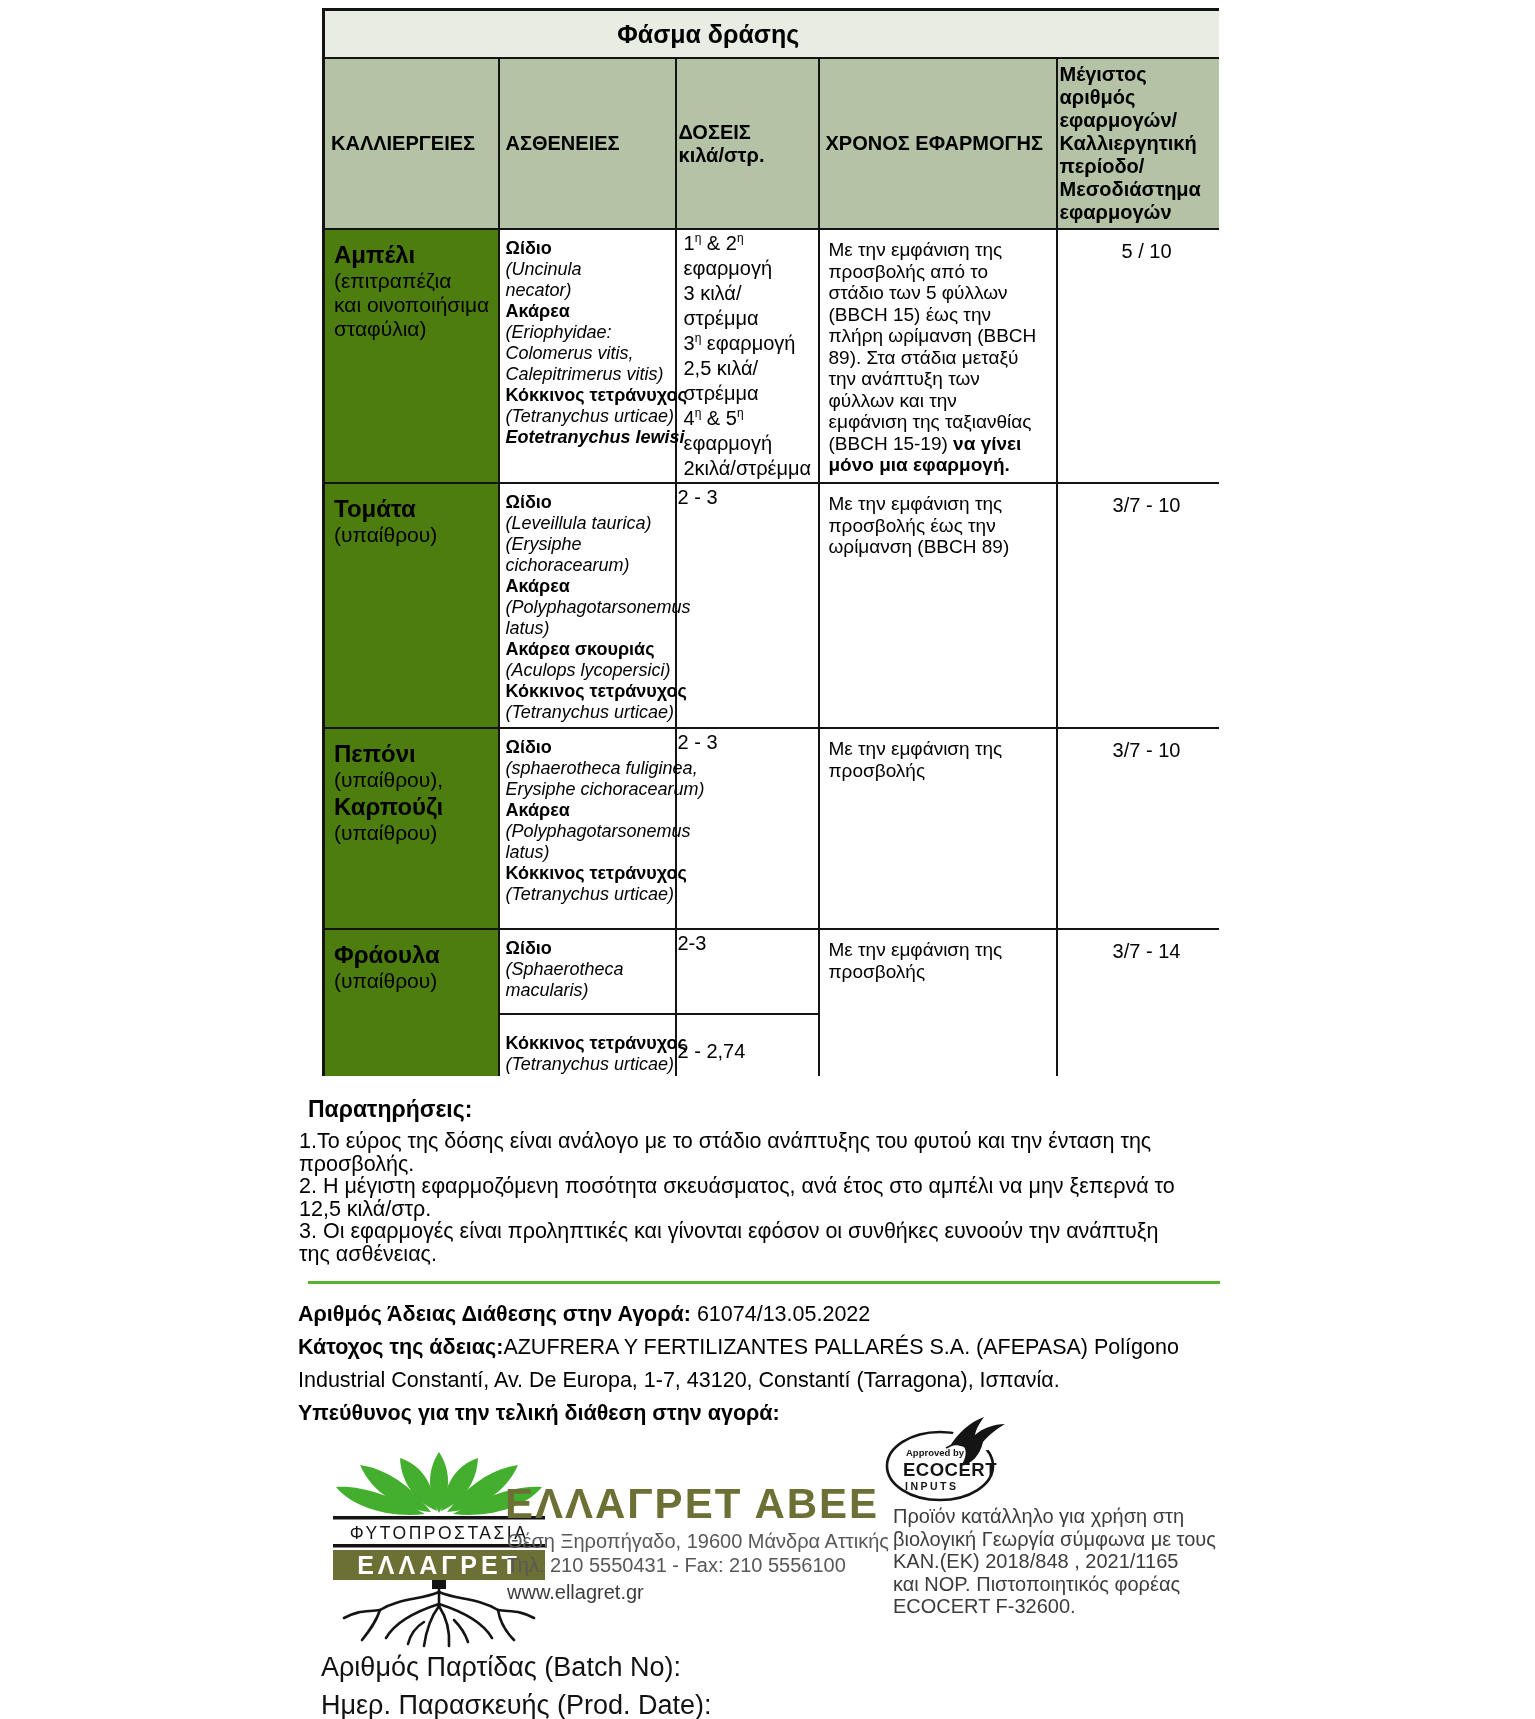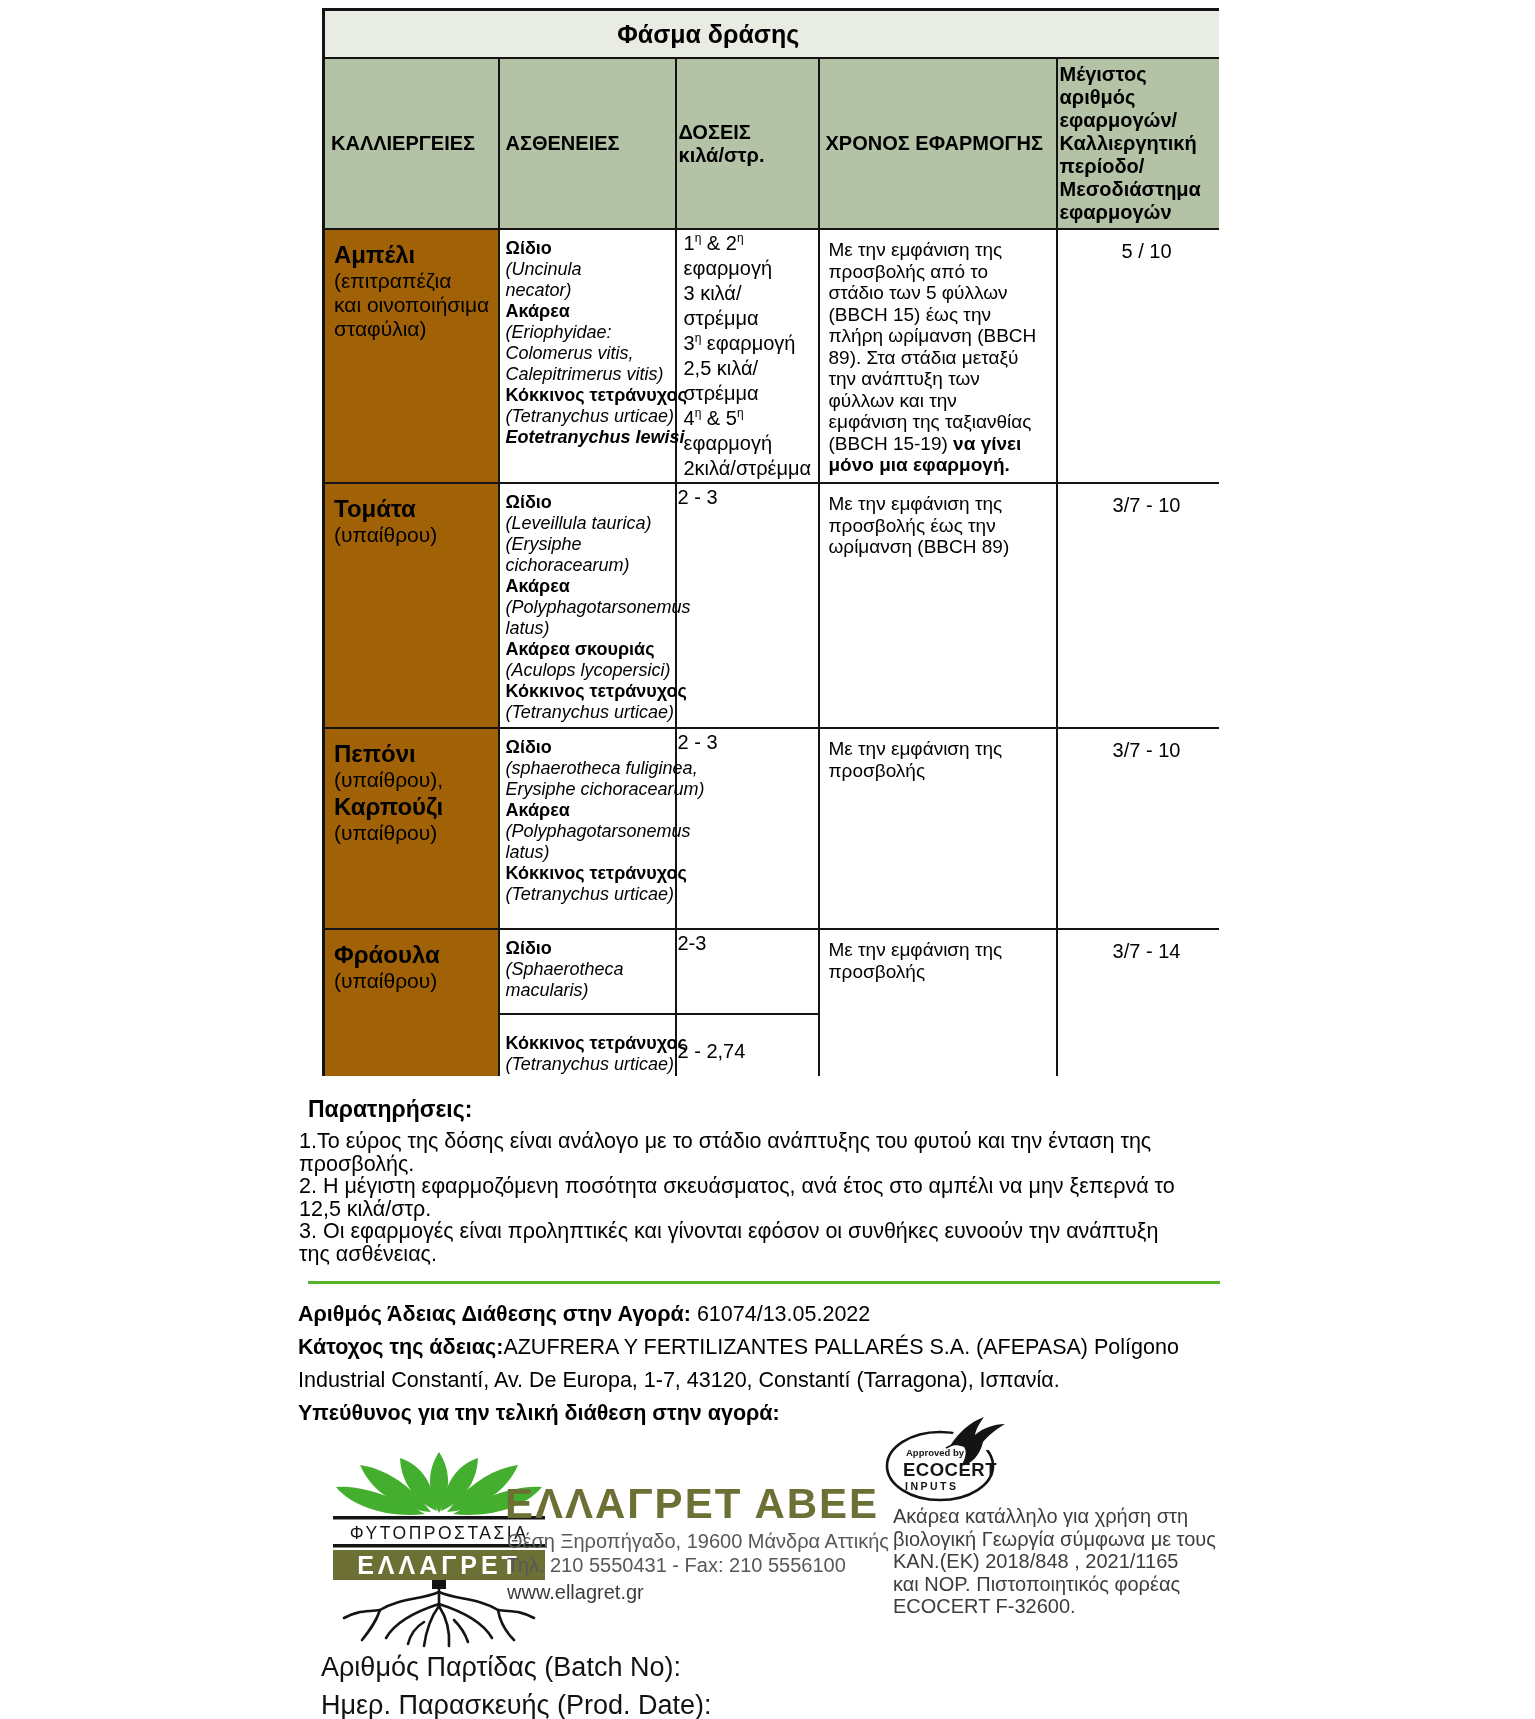--- a/index.html
+++ b/index.html
@@ -10,21 +10,21 @@
   .bi{font-weight:bold;font-style:italic}
   .sup{font-size:12px;vertical-align:super;line-height:0}
 
   
   #tableWrap{left:322px;top:8px;width:897px;height:1068px;overflow:hidden}
   #tableWrap table{border-collapse:collapse;table-layout:fixed;width:913px;border:3px solid #141414;border-right:none}
   #tableWrap td{border:2.5px solid #141414;vertical-align:top;overflow:visible}
   .title-cell{background:#e9ece3;text-align:center;font-weight:bold;font-size:25px;height:44px;vertical-align:middle !important;padding-right:145px}
   .hdr{background:#b4c2a6;font-weight:bold;font-size:20px;line-height:23px;vertical-align:middle !important;padding:4px 6px}
   .hdr.center{text-align:left;white-space:pre-line;padding:4px 2px}
-  .crop-cell{background:#a16207;font-size:21px;line-height:24px;padding:10px 2px 6px 9px}
+  .crop-cell{background:#4d7c0f;font-size:21px;line-height:24px;padding:10px 2px 6px 9px}
   .crop-cell .cb{font-weight:bold;font-size:24px;line-height:29px}
   .dz-cell{font-size:18px;line-height:21px;padding:8px 0 4px 6px;white-space:nowrap;background:#fff}
   .dose-cell{font-size:20px;line-height:25px;background:#fff}
   .dose-cell.left{padding-left:7px;text-align:left}
   .dose-cell.center{text-align:left}
   .timing-cell{font-size:19px;line-height:21.5px;padding:9px 16px 6px 9px;background:#fff}
   .max-cell{font-size:20px;text-align:center;padding-top:10px;background:#fff}
   .vmid{vertical-align:middle !important}
 
   
@@ -254,21 +254,21 @@
     <ellipse cx="56" cy="56" rx="53" ry="34" fill="none" stroke="#141414" stroke-width="2.6"></ellipse>
     <ellipse cx="94" cy="27" rx="26" ry="14" fill="#ffffff"></ellipse>
     <path fill="#141414" d="M66 36 C74 23 86 12 100 7 C95 14 92 19 91 25 C99 18 110 14 121 14 C111 20 104 26 99 32 C96 45 88 54 77 56 C82 48 83 41 80 37 C75 35 70 35 66 36 Z"></path>
     <path d="M62 38 L72 33" stroke="#141414" stroke-width="1.6" fill="none"></path>
     <text x="22" y="46" font-size="9.5" font-weight="bold" fill="#141414">Approved by</text>
     <text x="19" y="66" font-size="18.5" font-weight="bold" letter-spacing="0.5" fill="#141414">ECOCERT</text>
     <text x="21" y="80" font-size="10.5" font-weight="bold" letter-spacing="2.5" fill="#141414">INPUTS</text>
   </svg>
 </div>
 <div class="abs" id="ecocert-text">
-    <div>Ακάρεα κατάλληλο για χρήση στη</div>
+    <div>Προϊόν κατάλληλο για χρήση στη</div>
     <div>βιολογική Γεωργία σύμφωνα με τους</div>
     <div>ΚΑΝ.(ΕΚ) 2018/848 , 2021/1165</div>
     <div>και NOP. Πιστοποιητικός φορέας</div>
     <div>ECOCERT F-32600.</div>
   </div>
 
 <div class="abs" id="footer">
   <div>Αριθμός Παρτίδας (Batch No):</div>
   <div>Ημερ. Παρασκευής (Prod. Date):</div>
 </div>

